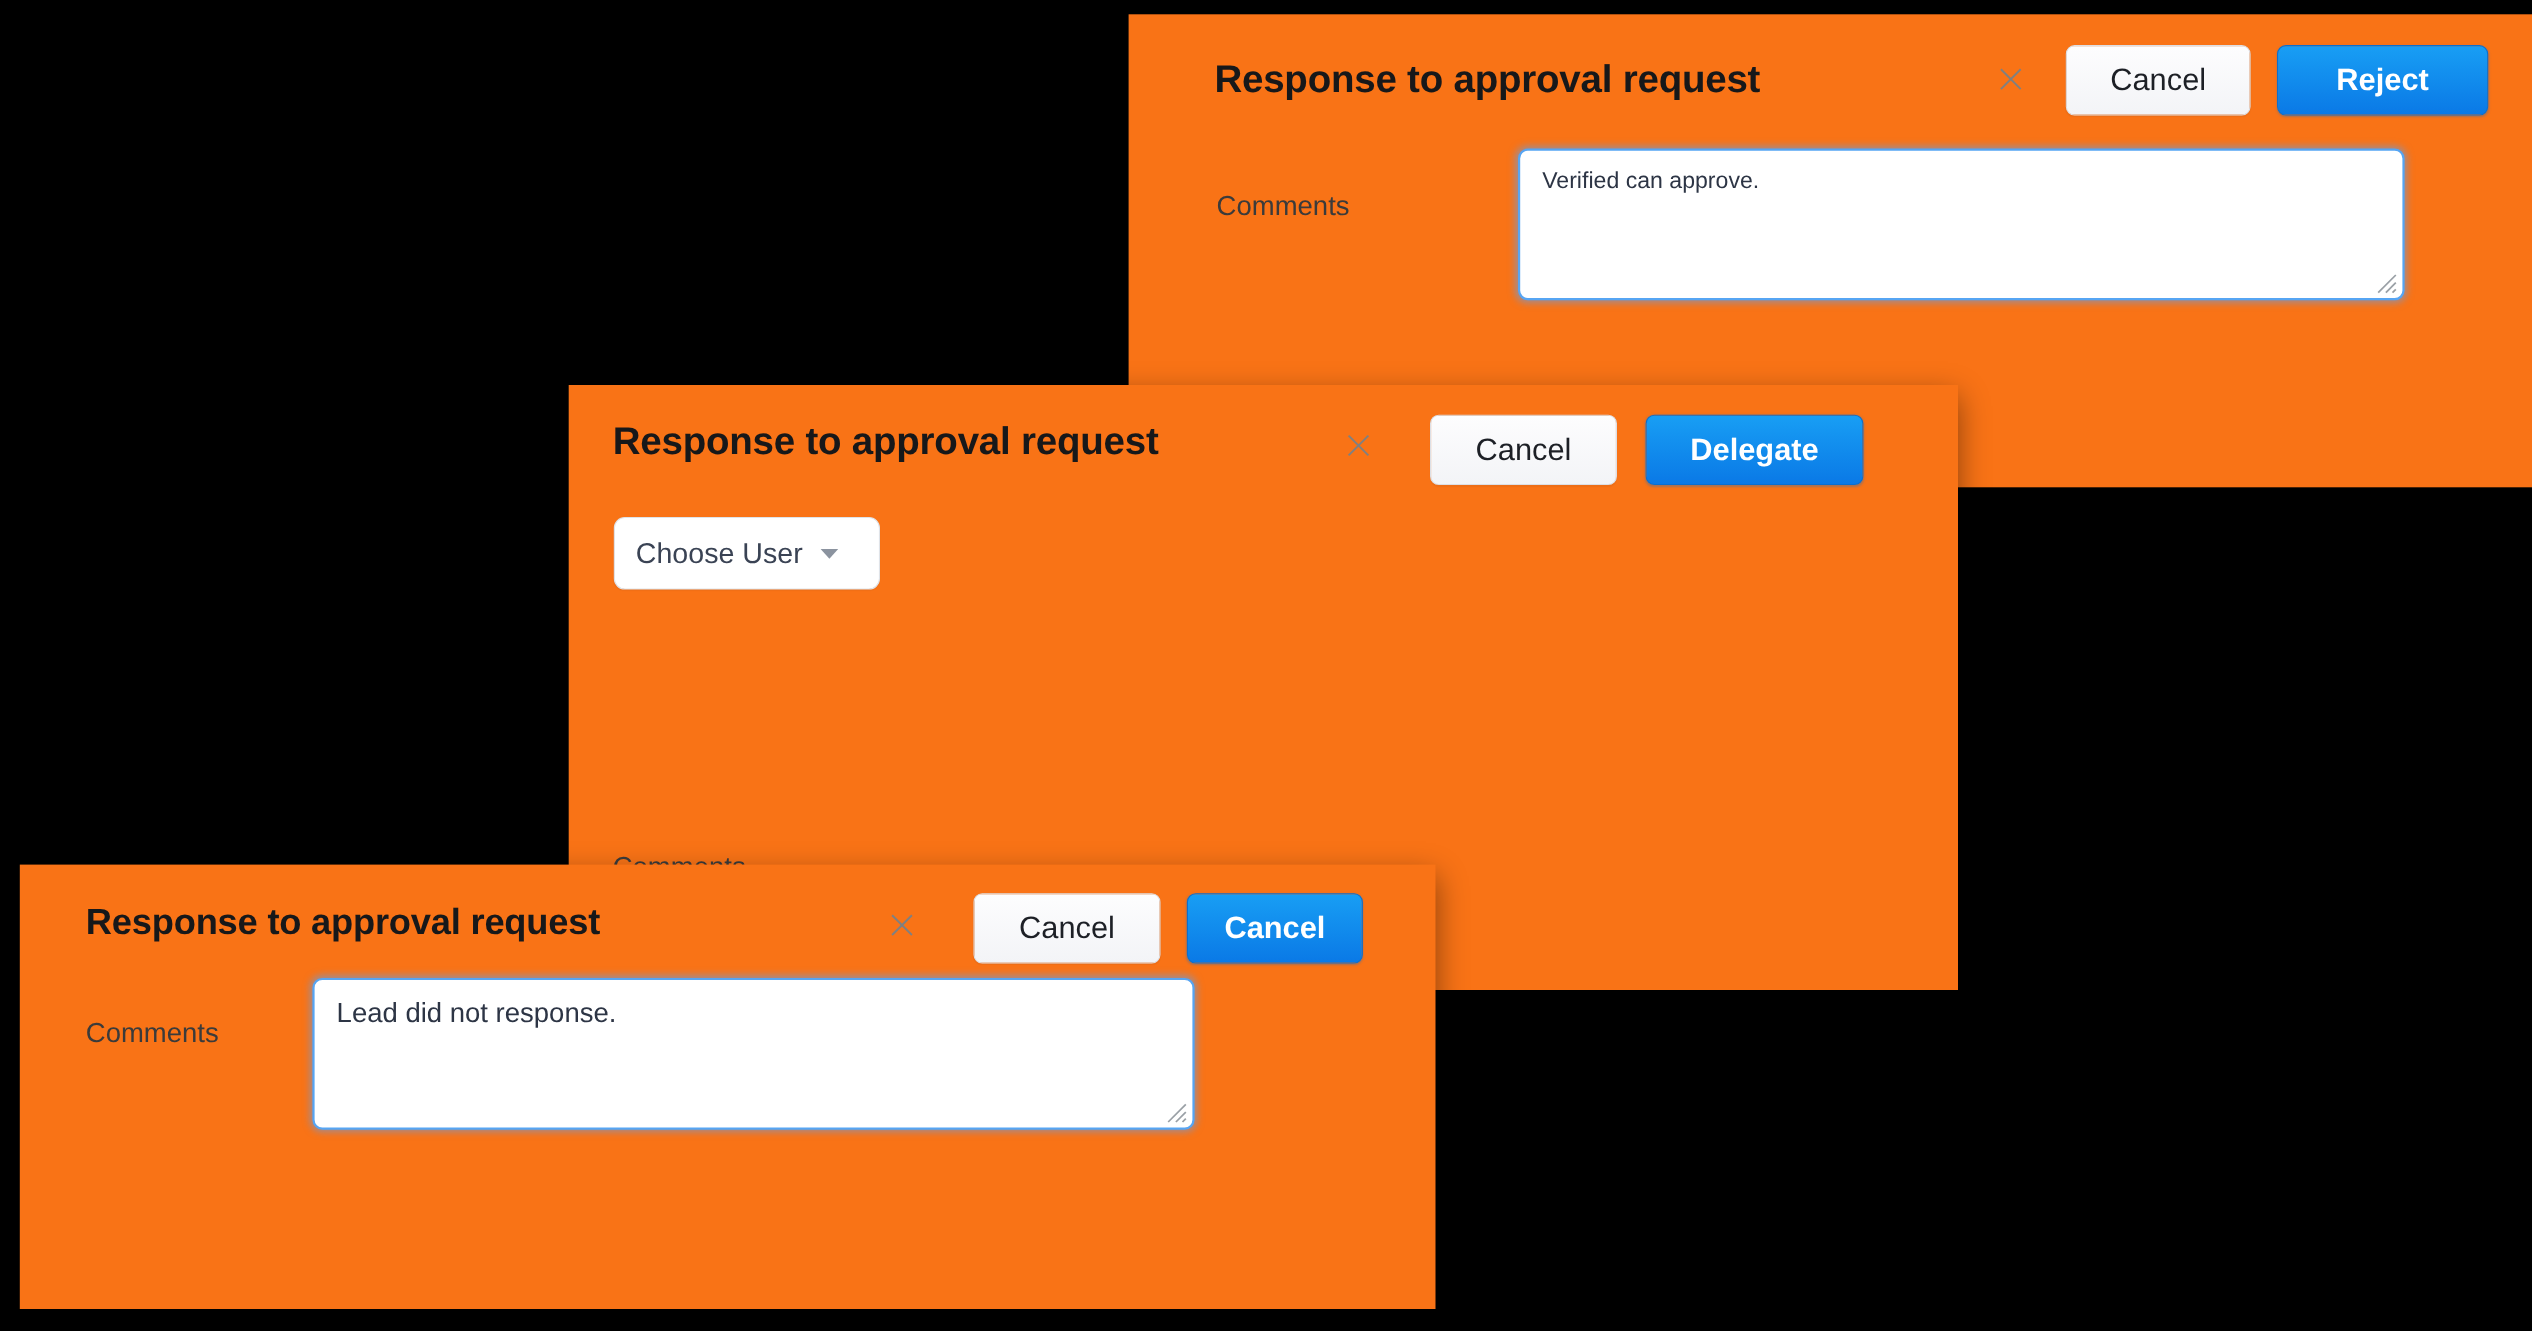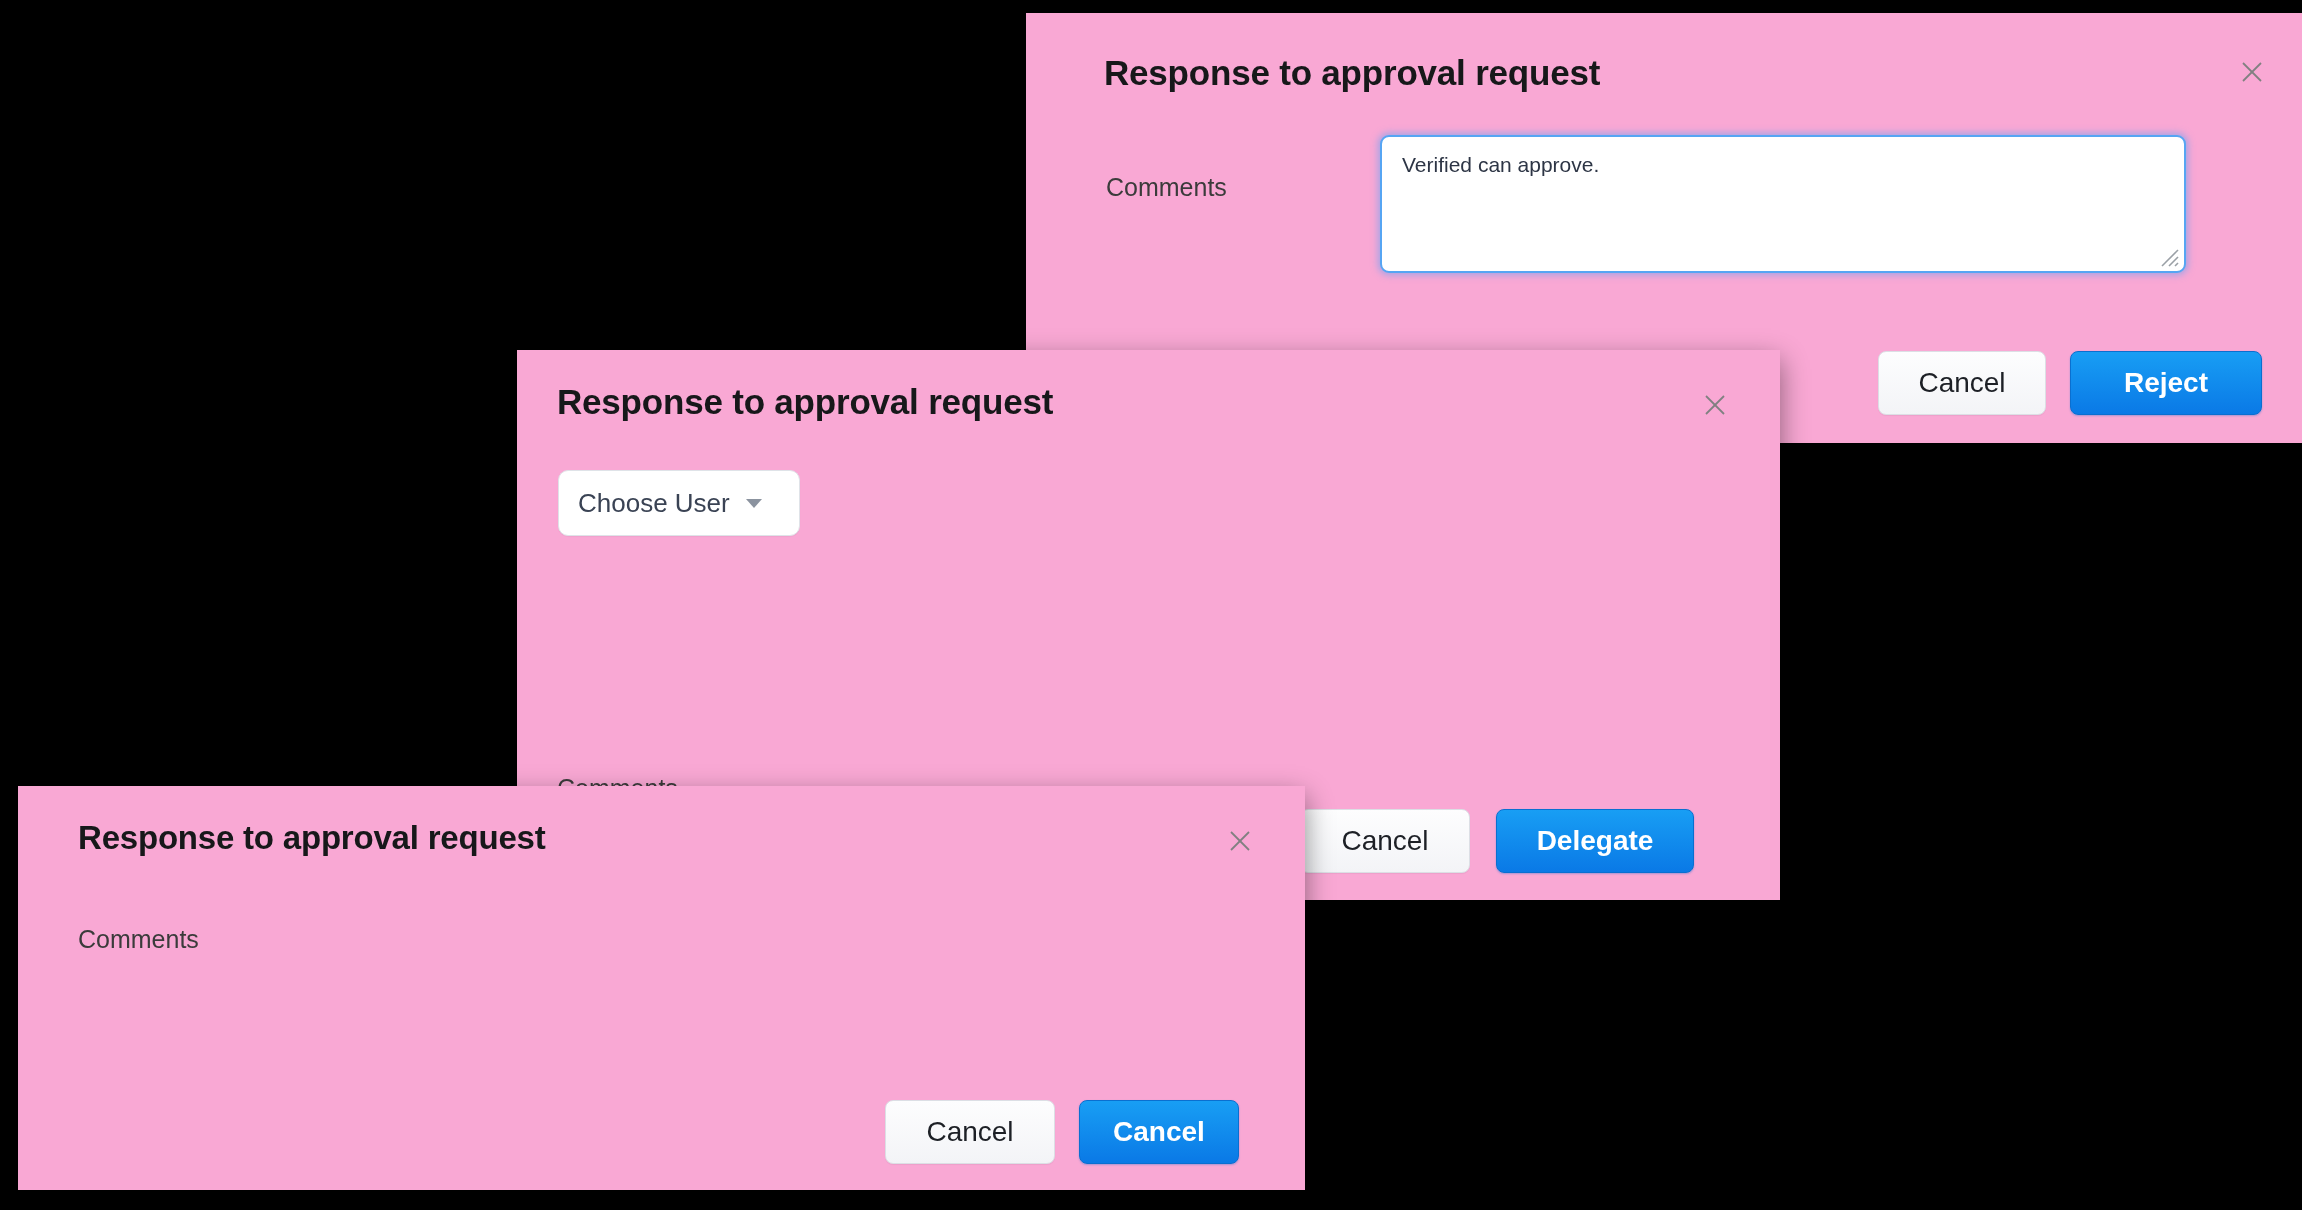--- a/index.html
+++ b/index.html
@@ -18,24 +18,24 @@
 
   .stage {
     position: absolute;
     inset: 0;
     background: #000000;
   }
 
   
   .dialog {
     position: absolute;
-    background: #f9a8d4;
+    background: #f97316;
     box-sizing: border-box;
     display: flex;
-    flex-direction: column;
+    flex-direction: row;
     box-shadow: 0 10px 26px rgba(0,0,0,0.45);
   }
 
   .dialog-body {
     flex: 1 1 auto;
     position: relative;
     padding: 0;
   }
 
   .dialog-title {
@@ -274,20 +274,30 @@
 
       <div class="close-btn">
         <svg width="26" height="26" viewBox="0 0 26 26" aria-hidden="true">
           <line x1="4" y1="4" x2="22" y2="22" stroke="#808080" stroke-width="1.8"></line>
           <line x1="22" y1="4" x2="4" y2="22" stroke="#808080" stroke-width="1.8"></line>
         </svg>
       </div>
 
       <div class="field-label">Comments</div>
 
+      <div class="comment-box">
+        <div class="comment-text">Lead did not response.</div>
+        <div class="resize-grip">
+          <svg width="20" height="20" viewBox="0 0 20 20" aria-hidden="true">
+            <line x1="18" y1="2" x2="2" y2="18" stroke="#9aa0a6" stroke-width="1.6"></line>
+            <line x1="18" y1="9" x2="9" y2="18" stroke="#9aa0a6" stroke-width="1.6"></line>
+            <line x1="18" y1="15" x2="15" y2="18" stroke="#9aa0a6" stroke-width="1.6"></line>
+          </svg>
+        </div>
+      </div>
 
     </div>
 
     <div class="dialog-footer">
       <div class="btn btn-secondary">Cancel</div>
       <div class="btn btn-primary">Cancel</div>
     </div>
   </div>
 
 </div>

